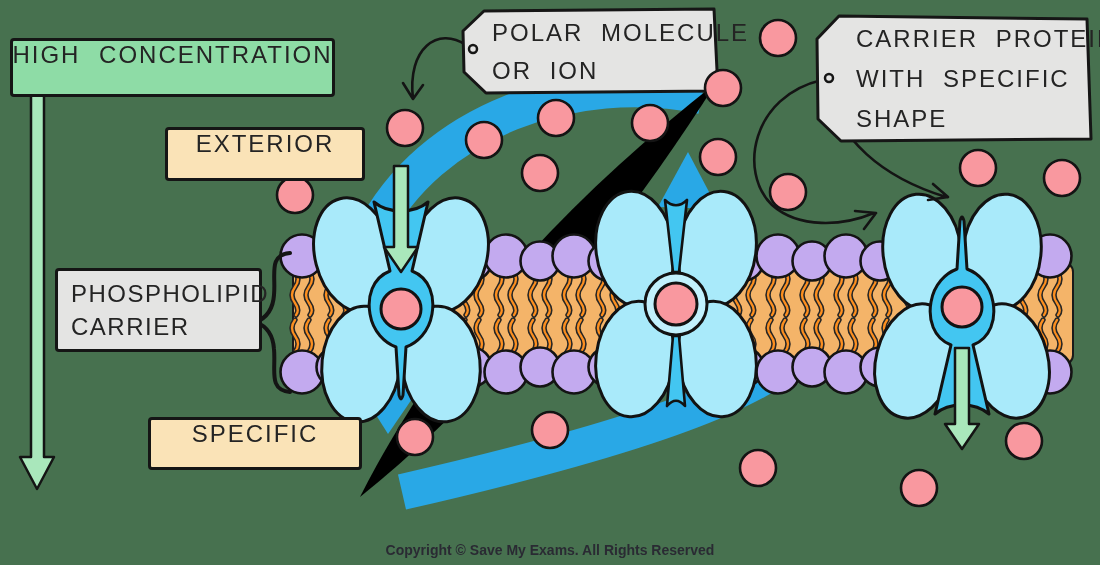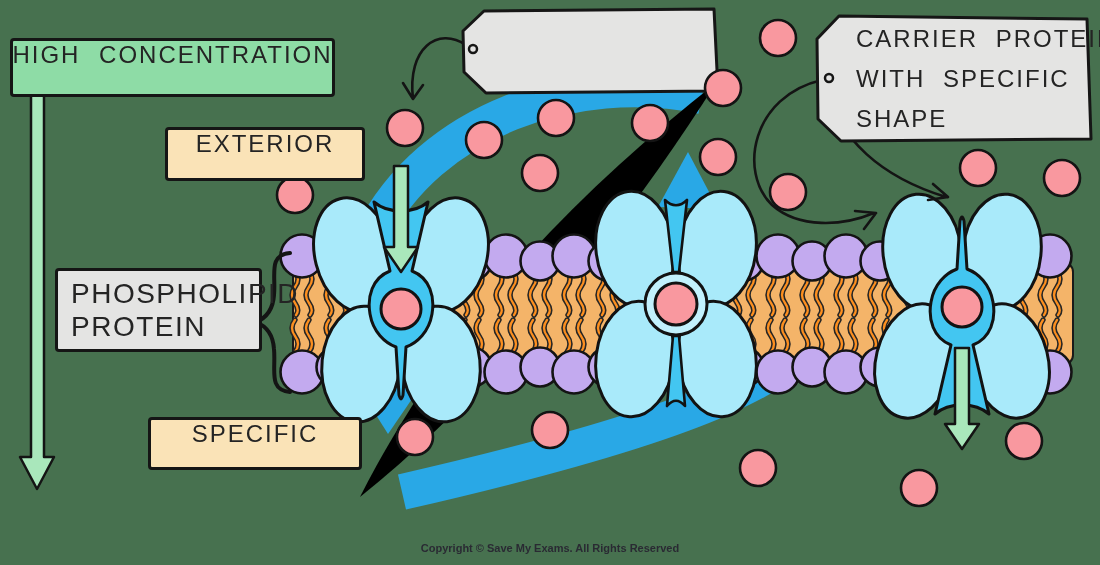--- a/index.html
+++ b/index.html
@@ -3,27 +3,27 @@
 <meta charset="utf-8">
 <style>
   html,body{margin:0;padding:0;overflow:hidden;}
   body{font-family:"Liberation Sans", sans-serif;}
   .stage{position:relative;width:1100px;height:565px;overflow:hidden;}
   .stage svg{position:absolute;left:0;top:0;}
   .box{position:absolute;border:3px solid #151515;border-radius:4px;display:flex;
        align-items:flex-start;justify-content:center;font-size:24px;letter-spacing:2px;
        word-spacing:10px;color:#242424;box-sizing:content-box;white-space:nowrap;}
   .box.col{flex-direction:column;align-items:flex-start;justify-content:center;
-       padding-left:13px;line-height:33px;letter-spacing:1.5px;font-size:28px;}
+       padding-left:13px;line-height:33px;letter-spacing:1.5px;font-size:24px;}
   .tagtext{position:absolute;color:#242424;font-size:24px;letter-spacing:2px;
        word-spacing:9px;white-space:nowrap;}
   .tagtext div{height:38px;line-height:38px;}
   .tagtext.three div{height:40px;line-height:40px;}
   .copyright{position:absolute;left:0;right:0;top:542px;text-align:center;
-       font-size:11px;font-weight:bold;color:#2a2a33;}
+       font-size:14px;font-weight:bold;color:#2a2a33;}
 </style>
 </head>
 <body>
 
 <div class="stage" id="stage" style="background: rgb(71, 113, 79);">
 
   <svg id="scene" width="1100" height="565" viewBox="0 0 1100 565">
 
     <path d="M 702,96 C 574,70 430,120 372,235 C 352,275 350,318 358,352" fill="none" stroke-width="36" stroke-linecap="butt" stroke="#29A8E6"></path>
 
@@ -155,28 +155,32 @@
   <div class="box" style="left: 10px; top: 38px; width: 319px; height: 53px; background: rgb(142, 220, 166);">
     <span>HIGH CONCENTRATION</span>
   </div>
 
   <div class="box" style="left: 165px; top: 127px; width: 194px; height: 48px; background: rgb(250, 227, 183);">
     <span>EXTERIOR</span>
   </div>
 
   <div class="box col" style="left: 55px; top: 268px; width: 188px; height: 78px; background: rgb(228, 228, 227);">
     <div>PHOSPHOLIPID</div>
-    <div>PROTEIN</div>
+    <div>CARRIER</div>
   </div>
 
   <div class="box" style="left: 148px; top: 417px; width: 208px; height: 47px; background: rgb(250, 227, 183);">
     <span>SPECIFIC</span>
   </div>
 
 
+  <div class="tagtext" style="left:492px;top:14px;">
+    <div>POLAR MOLECULE</div>
+    <div>OR ION</div>
+  </div>
 
   <div class="tagtext three" style="left:856px;top:19px;">
     <div>CARRIER PROTEIN</div>
     <div>WITH SPECIFIC</div>
     <div>SHAPE</div>
   </div>
 
   <div class="copyright">Copyright © Save My Exams. All Rights Reserved</div>
 </div>
 

